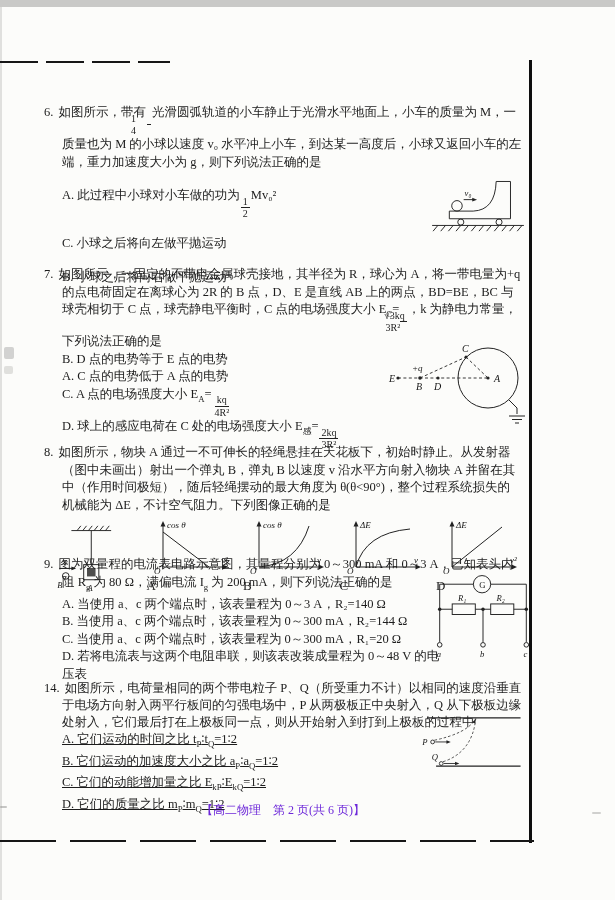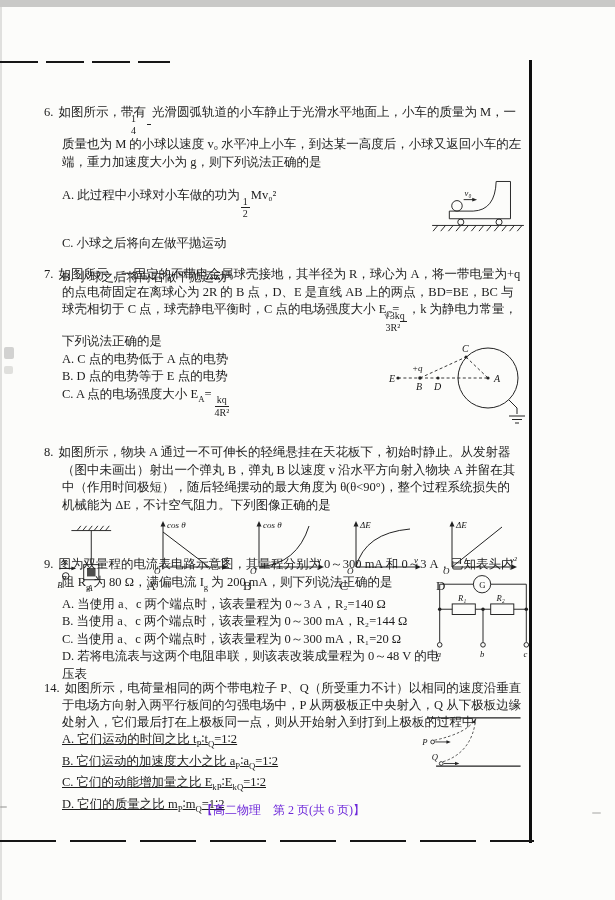--- a/index.html
+++ b/index.html
@@ -125,25 +125,29 @@
   </div>
 
   <div class="q" id="q7">
     <div class="stem">
       <span class="qnum">7.</span><span>如图所示，一固定的不带电金属球壳接地，其半径为 R，球心为 A，将一带电量为+q 的点电荷固定在离球心为 2R 的 B 点，D、E 是直线 AB 上的两点，BD=BE，BC 与球壳相切于 C 点，球壳静电平衡时，C 点的电场强度大小 E<sub>C</sub>=<span class="frac">
             <span class="ft">√3kq</span>
             <span class="fb">3R²</span>
           </span>，k 为静电力常量，下列说法正确的是</span>
     </div>
     <div class="opts">
+      <div class="opt">B. D 点的电势等于 E 点的电势</div>
       <div class="opt">A. C 点的电势低于 A 点的电势</div>
-      <div class="opt">B. D 点的电势等于 E 点的电势</div>
       <div class="opt">C. A 点的电场强度大小 E<sub>A</sub>=<span class="frac">
             <span class="ft">kq</span>
             <span class="fb">4R²</span>
+          </span></div>
+      <div class="opt">D. 球上的感应电荷在 C 处的电场强度大小 E<sub>感</sub>=<span class="frac">
+            <span class="ft">2kq</span>
+            <span class="fb">3R²</span>
           </span></div>
     </div>
     <svg class="fig fig-q7" width="146" height="102" viewBox="0 0 146 102">
       <circle class="ln" cx="96" cy="52" r="30"></circle>
       <line class="dsh" x1="6" y1="52" x2="96" y2="52"></line>
       <line class="dsh" x1="28" y1="52" x2="74" y2="31"></line>
       <line class="dsh" x1="74" y1="31" x2="96" y2="52"></line>
       <circle class="fl" cx="6" cy="52" r="1.6"></circle>
       <circle class="fl" cx="28" cy="52" r="1.8"></circle>
       <circle class="fl" cx="46" cy="52" r="1.6"></circle>

